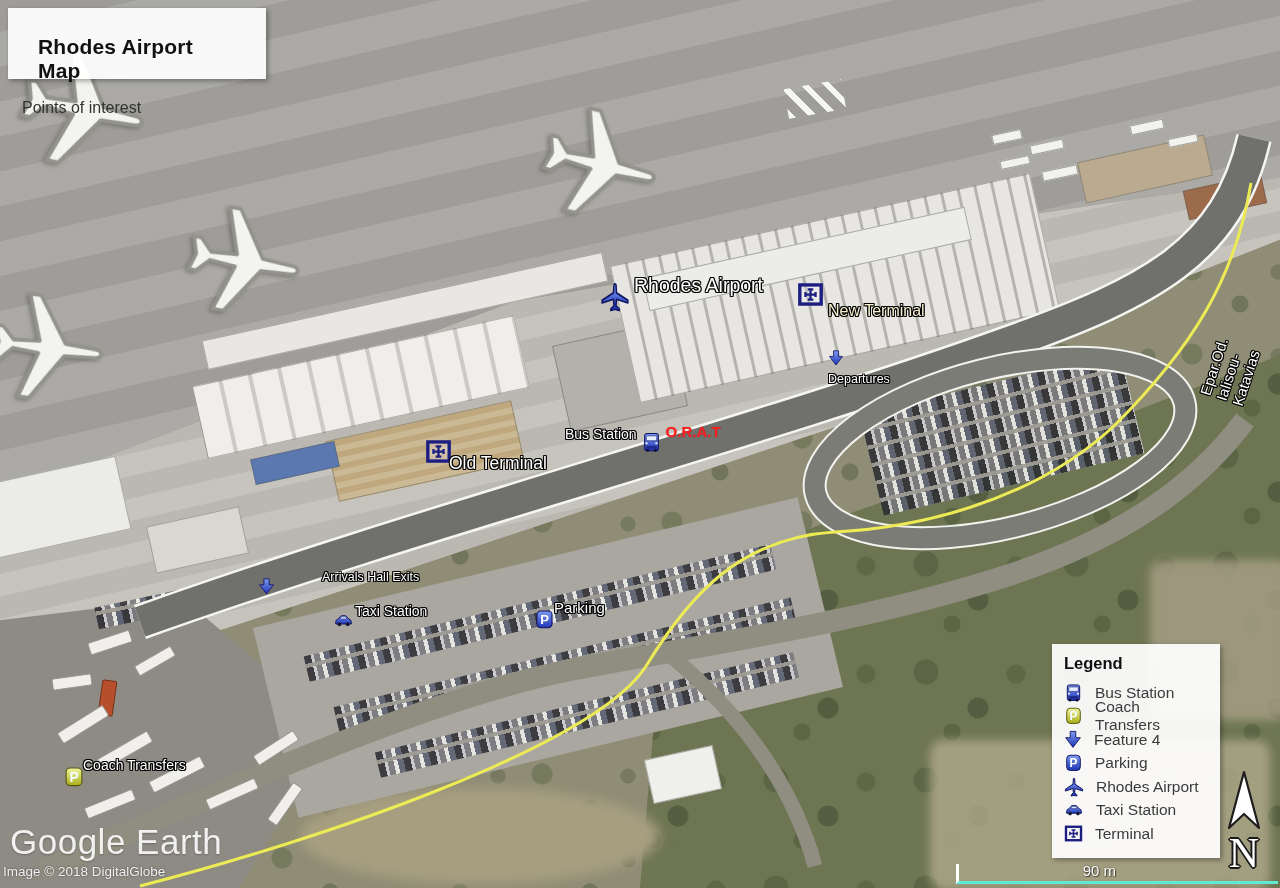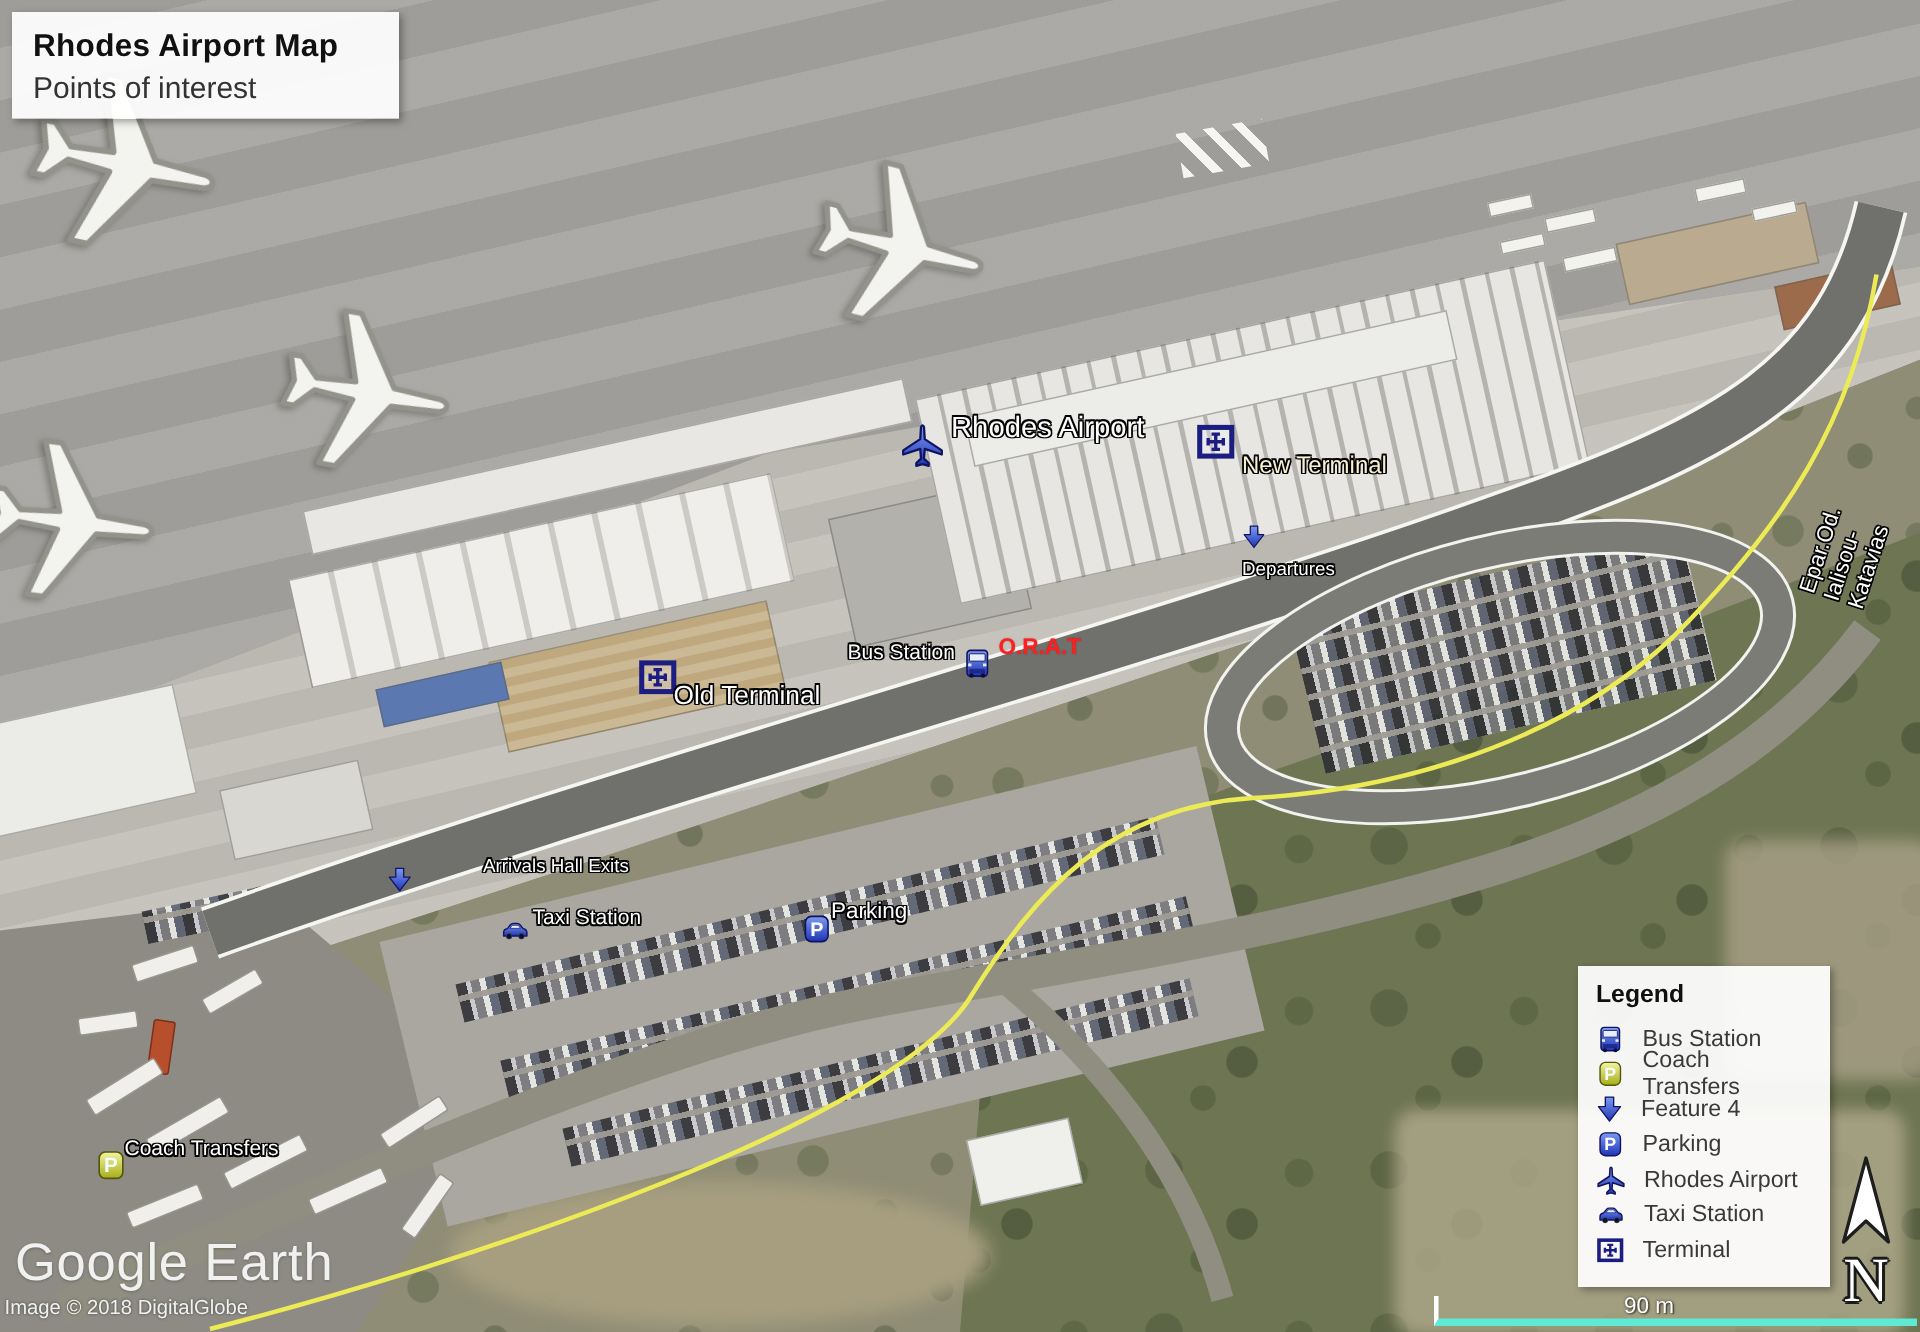--- a/index.html
+++ b/index.html
@@ -45,32 +45,32 @@
   .pm{position:absolute;display:flex;align-items:flex-start;gap:4px;white-space:nowrap;z-index:10;cursor:default;}
   .pm-text{color:#fff;font-weight:400;
     text-shadow:-1px -1px 0 rgba(0,0,0,.95),1px -1px 0 rgba(0,0,0,.95),-1px 1px 0 rgba(0,0,0,.95),
        1px 1px 0 rgba(0,0,0,.95),0 -1px 0 rgba(0,0,0,.95),0 1px 0 rgba(0,0,0,.95),
        -1px 0 0 rgba(0,0,0,.95),1px 0 0 rgba(0,0,0,.95);}
   .pm-red{color:#ff1f1f;font-weight:700;text-shadow:0 0 1px rgba(120,0,0,.5);}
   .pm svg{flex:none;}
   
   .panel{position:absolute;background:rgba(255,255,255,.93);box-shadow:2px 2px 5px rgba(0,0,0,.35);z-index:20;}
   #titlebox{left:8px;top:8px;width:258px;height:71px;padding:11px 14px;}
-  #titlebox h1{margin:0;font-size:21px;font-weight:700;color:#111;letter-spacing:.2px;}
-  #titlebox p{margin:5px 0 0 0;font-size:20px;color:#333;}
+  #titlebox h1{margin:16px;font-size:21px;font-weight:700;color:#111;letter-spacing:.2px;}
+  #titlebox p{margin:5px 0 0 0;font-size:16px;color:#333;}
   #legend{left:1052px;top:644px;width:168px;height:214px;padding:10px 12px;}
   #legend h2{margin:0 0 8px 0;font-size:16.5px;font-weight:700;color:#101010;}
   .lrow{display:flex;align-items:center;gap:12px;height:23.5px;}
   .lrow svg{flex:none;}
   .lrow span{font-size:15.5px;color:#3a3a3a;}
   #compass{left:1220px;top:770px;width:48px;z-index:15;text-align:center;}
   #compass .nletter{font-family:"Liberation Serif",serif;font-size:42px;line-height:34px;color:#fff;font-weight:400;
     text-shadow:-2px 0 0 #1a1a1a,2px 0 0 #1a1a1a,0 -2px 0 #1a1a1a,0 2px 0 #1a1a1a,-1px -1px 0 #1a1a1a,1px 1px 0 #1a1a1a,-1px 1px 0 #1a1a1a,1px -1px 0 #1a1a1a;}
   #scalebar{left:956px;top:864px;width:322px;height:20px;z-index:14;
-    border-left:3px solid #fff;border-bottom:5px solid #5eead4;}
+    border-left:3px solid #fff;border-bottom:3px solid #5eead4;}
   #scalebar span{position:absolute;left:44%;top:-2px;transform:translateX(-50%);
     color:#fff;font-size:15px;text-shadow:0 0 2px rgba(0,0,0,.6),1px 1px 1px rgba(0,0,0,.5);}
   #gelogo{left:10px;top:822px;z-index:14;font-size:35px;letter-spacing:.5px;
     color:rgba(248,248,248,.95);text-shadow:0 1px 2px rgba(0,0,0,.25);}
   #attrib{left:3px;top:864px;z-index:14;font-size:13.5px;color:rgba(253,253,253,.92);
     text-shadow:0 0 2px rgba(0,0,0,.55);text-align:center;}
   #roadlabel{left:1230px;top:372px;z-index:9;transform:translate(-50%,-50%) rotate(-72deg);
     font-size:15px;}
 </style>
 </head>

